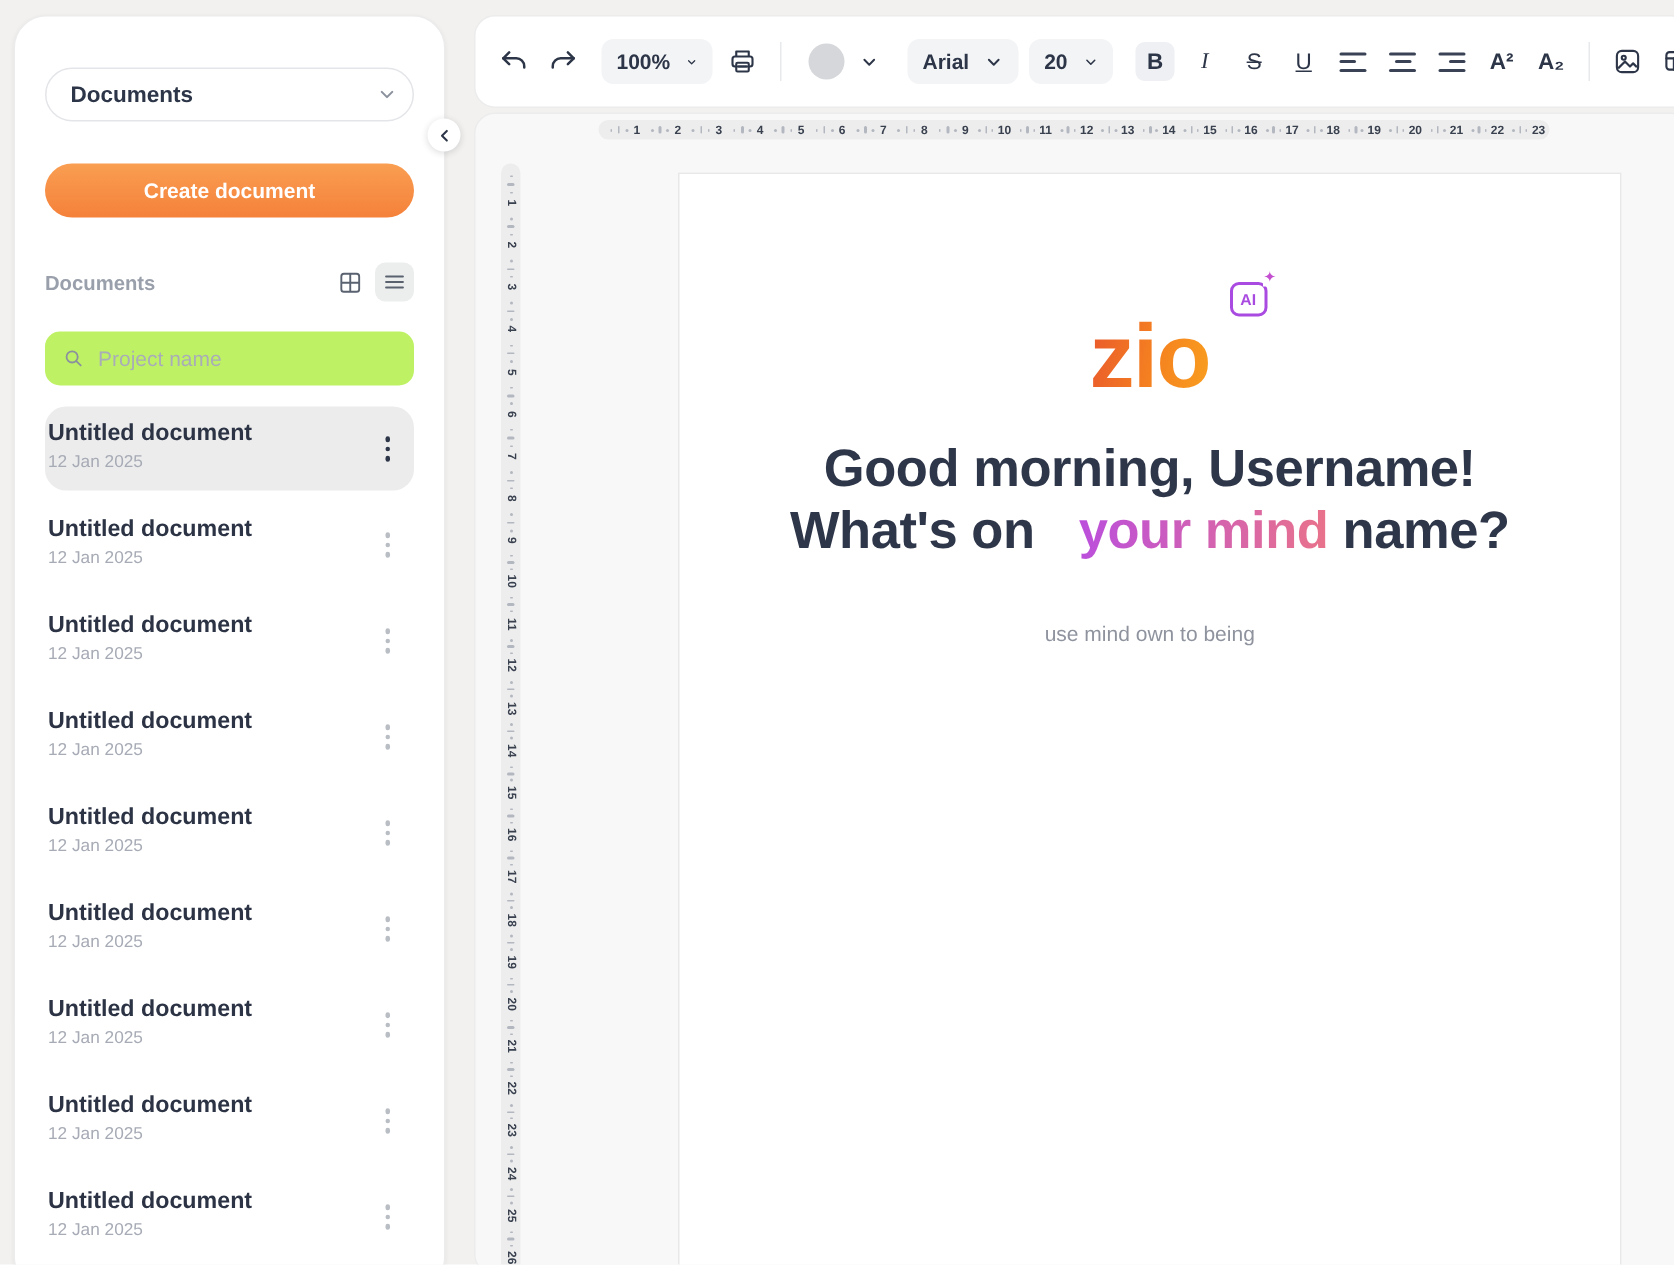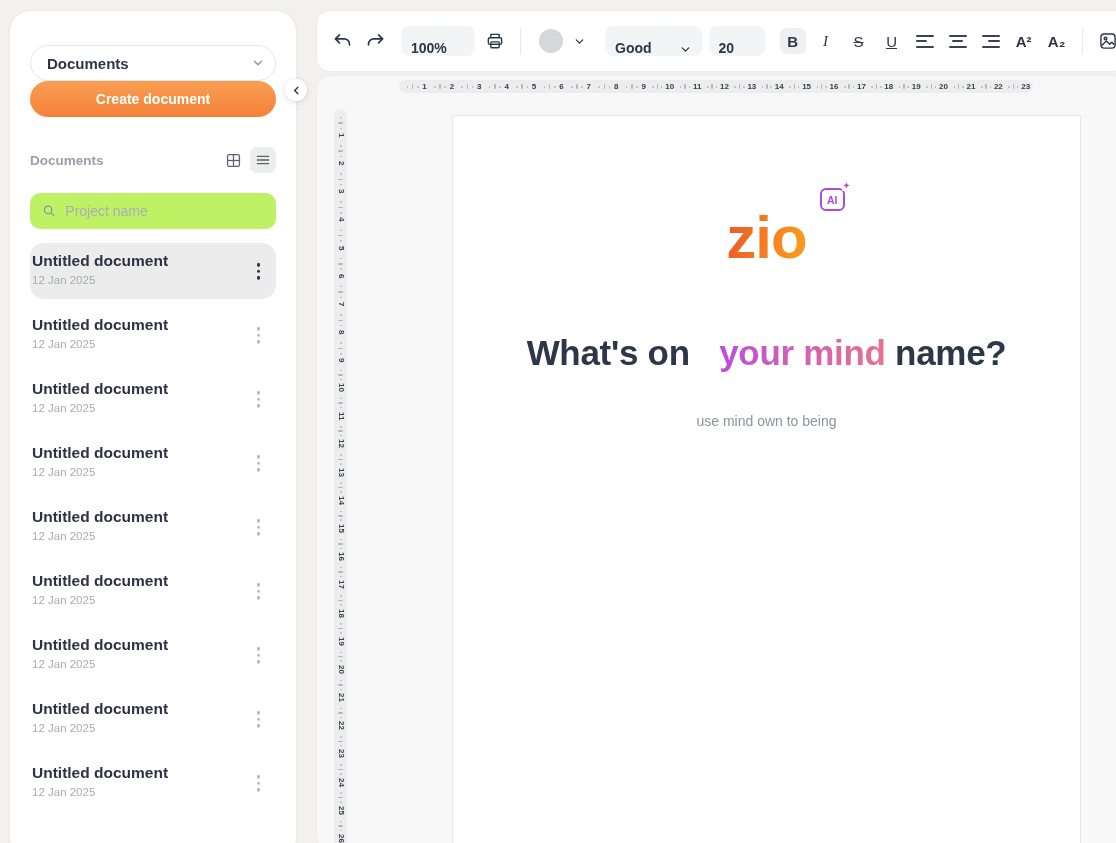--- a/index.html
+++ b/index.html
@@ -13,21 +13,21 @@
     background:#fff; border:1px solid #ececec; border-radius:22px;
     box-shadow:0 1px 3px rgba(40,40,60,.05); padding:34px 20px 0 20px;
   }
   .select {
     height:36px; border:1px solid #e4e5e9; border-radius:18px;
     display:flex; align-items:center; justify-content:space-between;
     padding:0 10px 0 16px; cursor:pointer; background:#fff;
   }
   .select .lbl { font-size:15px; font-weight:700; color:#2d3648; }
   .create {
-    width:100%; height:36px; border:none; border-radius:18px;
+    width:100%; height:36px; margin-top:28px; border:none; border-radius:18px;
     background:linear-gradient(180deg,#f99e52,#f5813a);
     color:#fff; font-size:14px; font-weight:700; font-family:inherit; cursor:pointer;
   }
   .sec-row { margin-top:30px; display:flex; align-items:center; justify-content:space-between; }
   .sec-label { font-size:13.5px; color:#9aa0ab; font-weight:600; }
   .views { display:flex; align-items:center; gap:4px; }
   .vbtn { width:26px; height:26px; border:none; background:transparent; border-radius:7px;
           display:flex; align-items:center; justify-content:center; cursor:pointer; }
   .vbtn.active { background:#eceded; }
   .search {
@@ -59,21 +59,21 @@
   .toolbar {
     position:absolute; left:316px; top:10px; width:812px; height:62px;
     background:#fff; border:1px solid #ececec; border-radius:14px;
     display:flex; align-items:center; padding:0 12px; gap:7px; overflow:hidden;
   }
   .tbtn { min-width:26px; height:26px; border:none; background:transparent; border-radius:6px;
           display:flex; align-items:center; justify-content:center; cursor:pointer;
           font-family:inherit; font-size:15px; color:#2d3648; }
   .tbtn.active { background:#eef0f3; }
   .pill { height:30px; background:#f3f4f6; border-radius:8px; border:none;
-          display:flex; align-items:flex-end; justify-content:space-between; gap:27px;
+          display:flex; align-items:center; justify-content:space-between; gap:10px;
           padding:0 10px; font-size:14px; font-weight:600; color:#2d3648;
           font-family:inherit; cursor:pointer; }
   .pill.zoom { width:74px; margin-left:6px; }
   .pill.font { width:100px; margin-left:6px; }
   .pill.size { width:56px; margin-right:8px; }
   .tdiv { width:1px; height:26px; background:#e8e9ec; margin:0 5px; flex:none; }
   .swatch { width:24px; height:24px; border-radius:50%; background:#d6d7da; border:none;
             cursor:pointer; margin-left:6px; flex:none; }
   .b { font-weight:700; } .i { font-style:italic; font-family:"Liberation Serif",serif; }
   .s { text-decoration:line-through; } .u { text-decoration:underline; }
@@ -314,21 +314,21 @@
     <span class="tdiv"></span>
 
     <button class="swatch"></button>
     <button class="tbtn" style="margin-left:-4px;">
       <svg class="icn" width="13" height="13" viewBox="0 0 24 24" fill="none" stroke="#2d3648" stroke-width="2.4" stroke-linecap="round" stroke-linejoin="round">
           <polyline points="6 9 12 15 18 9"></polyline>
         </svg>
     </button>
 
     <button class="pill font">
-      <span>Good</span>
+      <span>Arial</span>
       <svg class="icn" width="13" height="13" viewBox="0 0 24 24" fill="none" stroke="#2d3648" stroke-width="2.4" stroke-linecap="round" stroke-linejoin="round">
           <polyline points="6 9 12 15 18 9"></polyline>
         </svg>
     </button>
 
     <button class="pill size">
       <span>20</span>
       <svg class="icn" width="13" height="13" viewBox="0 0 24 24" fill="none" stroke="#2d3648" stroke-width="2.4" stroke-linecap="round" stroke-linejoin="round">
           <polyline points="6 9 12 15 18 9"></polyline>
         </svg>
@@ -689,21 +689,21 @@
     <section class="page">
       <div class="logo-wrap">
         <span class="logo-text">zio</span>
         <span class="ai-badge">
           <span class="txt">AI</span>
           <i class="sparkle">✦</i>
         </span>
       </div>
 
       <h1 class="greeting">
-        <br>
+        <span>Good morning, Username!</span><br>
         <span>What's on </span><span class="hl">your mind</span><span> name?</span>
       </h1>
 
       <p class="subtitle">
         <br>
         <span>use mind own to being</span>
       </p>
     </section>
   </main>
 </div>

